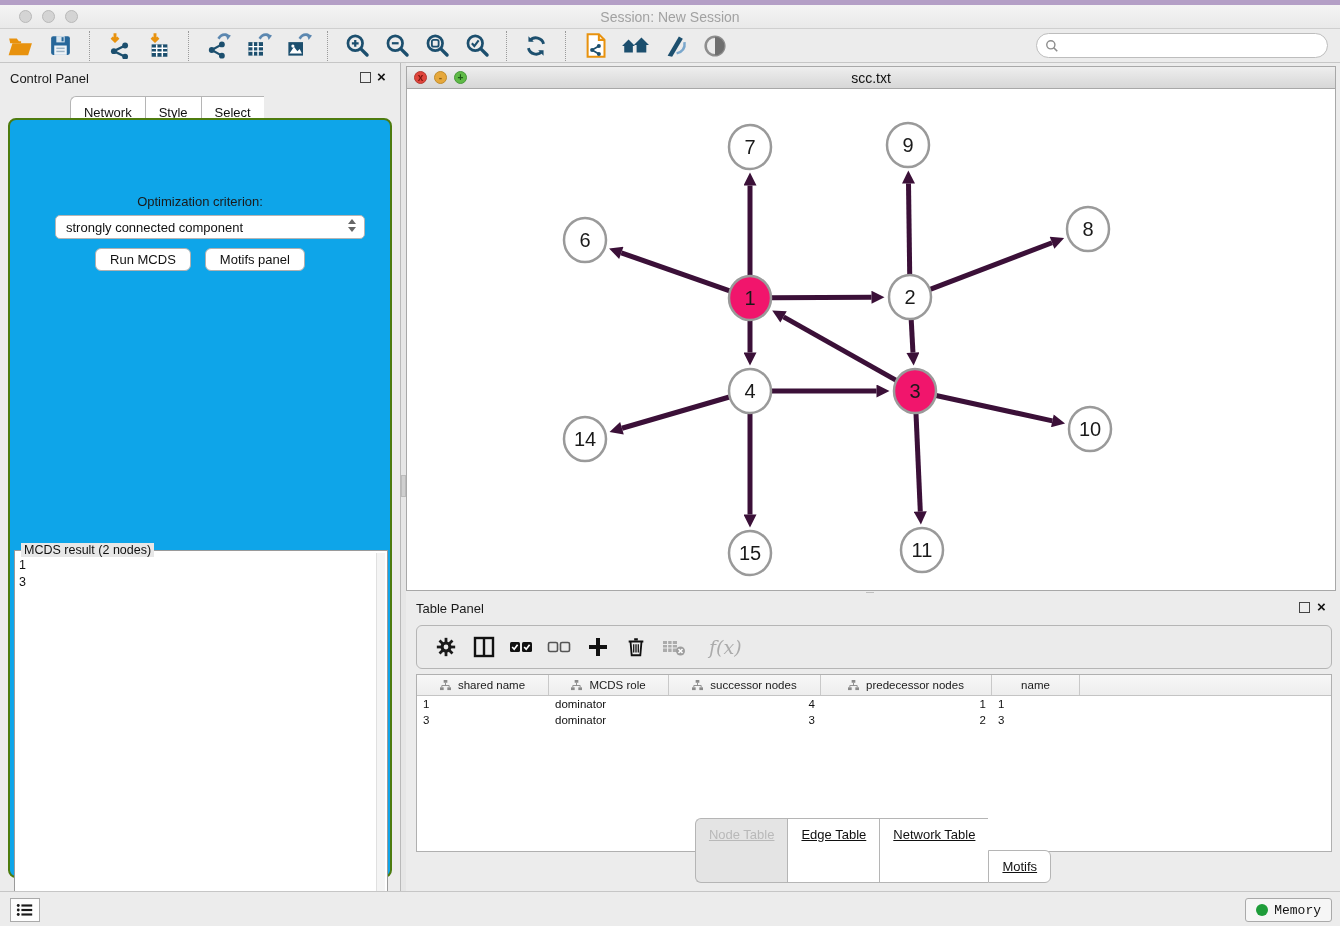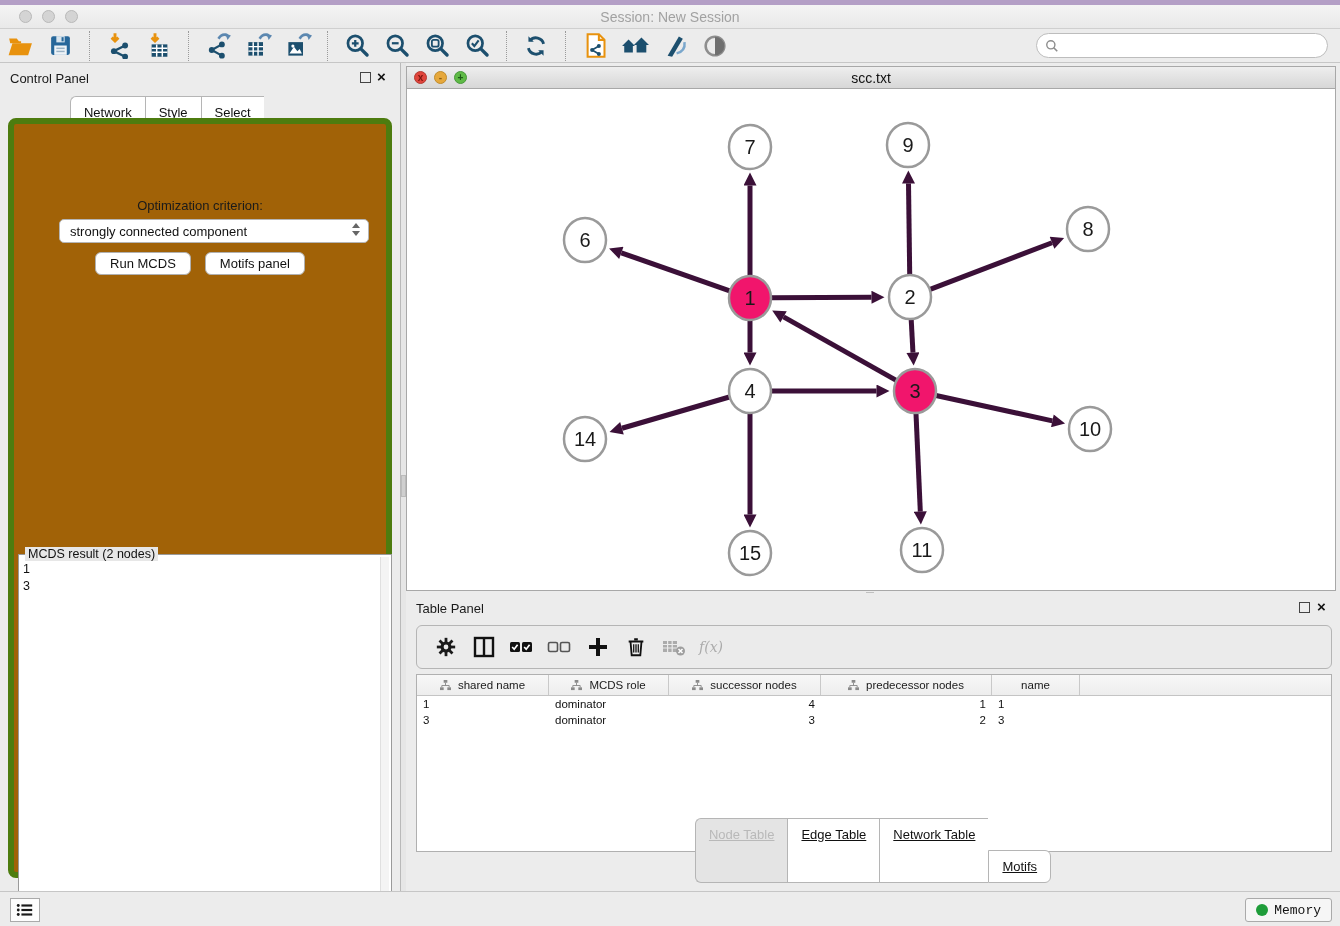--- a/index.html
+++ b/index.html
@@ -33,21 +33,21 @@
   .float-box { position:absolute; top:9px; width:11px; height:11px; border:1.5px solid #444; background:transparent; }
   .close-x { position:absolute; top:5px; font-size:15px; font-weight:bold; color:#111; }
 
   .cp-tabs { position:absolute; left:0; top:33px; width:100%; display:flex; justify-content:center; }
   .tab-btn { font-size:13px; padding:8px 13px; background:#fff; border:1px solid #b5b5b5; border-right:none; color:#111;text-decoration:underline; }
   .tab-btn:first-child { border-radius:6px 0 0 6px; }
   .tab-btn:last-child { border-radius:0 6px 6px 0; border-right:1px solid #b5b5b5;margin-top:32px; }
   .tab-btn.active { background:#e4e4e4; color:#b9b9b9; }
 
   .cp-body { position:absolute; left:8px; top:55px; width:384px; height:760px;
-    background:#a16207; border:6px solid #4d7c0f; border-radius:8px; }
+    background:#0ea5e9; border:2px solid #4d7c0f; border-radius:8px; }
   .opt-label { position:absolute; left:0; width:100%; top:74px; text-align:center; font-size:13px; color:#1a1a1a; }
   .criterion-select { position:absolute; left:45px; top:95px; width:310px; height:24px; background:#fff;
     border:1px solid #b5b5b5; border-radius:5px; font-size:13px; color:#111;
     display:flex; align-items:center; padding-left:10px; }
   .spin-arrows { position:absolute; right:8px; top:3px; display:flex; flex-direction:column; align-items:center; }
   .spin-arrows .up { width:0; height:0; border-left:4px solid transparent; border-right:4px solid transparent; border-bottom:5px solid #666; margin-bottom:3px;}
   .spin-arrows .dn { width:0; height:0; border-left:4px solid transparent; border-right:4px solid transparent; border-top:5px solid #666; }
   .cp-buttons { position:absolute; left:0; top:128px; width:100%; display:flex; justify-content:center; gap:14px; }
   .btn { font-size:13px; color:#111; background:#fff; border:1px solid #b0b0b0; border-radius:6px; padding:3px 14px; }
 
@@ -74,21 +74,21 @@
   .tl-red { left:7px; background:#e0453c; border:1px solid #b33a32; color:#7d1610; }
   .tl-yellow { left:27px; background:#e6a83c; border:1px solid #c08c2c; color:#8a5d10; }
   .tl-green { left:47px; background:#5fba46; border:1px solid #47983a; color:#1c5c17; }
   .net-canvas { position:absolute; left:0; top:22px; width:928px; height:501px; background:#fff; }
 
   
   .table-panel { position:absolute; left:406px; top:593px; width:934px; height:298px; background:#ececec; }
   .tp-toolbar { position:absolute; left:10px; top:32px; width:916px; height:44px;
     background:#ebebeb; border:1px solid #b5b5b5; border-radius:6px; display:flex; align-items:center; padding-left:10px; }
   .tp-icon { width:30px; height:30px; margin:0 4px; display:flex; align-items:center; justify-content:center; }
-  .fx-label { font-style:italic; font-family:"DejaVu Serif", serif; font-size:14px; color:#ababab; margin-left:6px; }
+  .fx-label { font-style:italic; font-family:"DejaVu Serif", serif; font-size:19px; color:#ababab; margin-left:16px; }
 
   .data-table { position:absolute; left:10px; top:81px; width:916px; height:178px;
     background:#fff; border:1px solid #b0b0b0; }
   .tr-head { display:flex; height:21px; border-bottom:1px solid #c4c4c4; background:linear-gradient(#f7f7f7,#ededed); }
   .th { font-size:11.5px; color:#1a1a1a; border-right:1px solid #c9c9c9; display:flex; align-items:center; justify-content:center; gap:5px; }
   .th .hier { margin-right:2px; }
   .tr { display:flex; height:16px; align-items:center; }
   .td { font-size:11.5px; color:#111; padding:0 6px; overflow:hidden; white-space:nowrap; }
   .c0{width:132px;} .c1{width:120px;} .c2{width:152px;} .c3{width:171px;} .c4{width:88px;}
   .num { text-align:right; }

